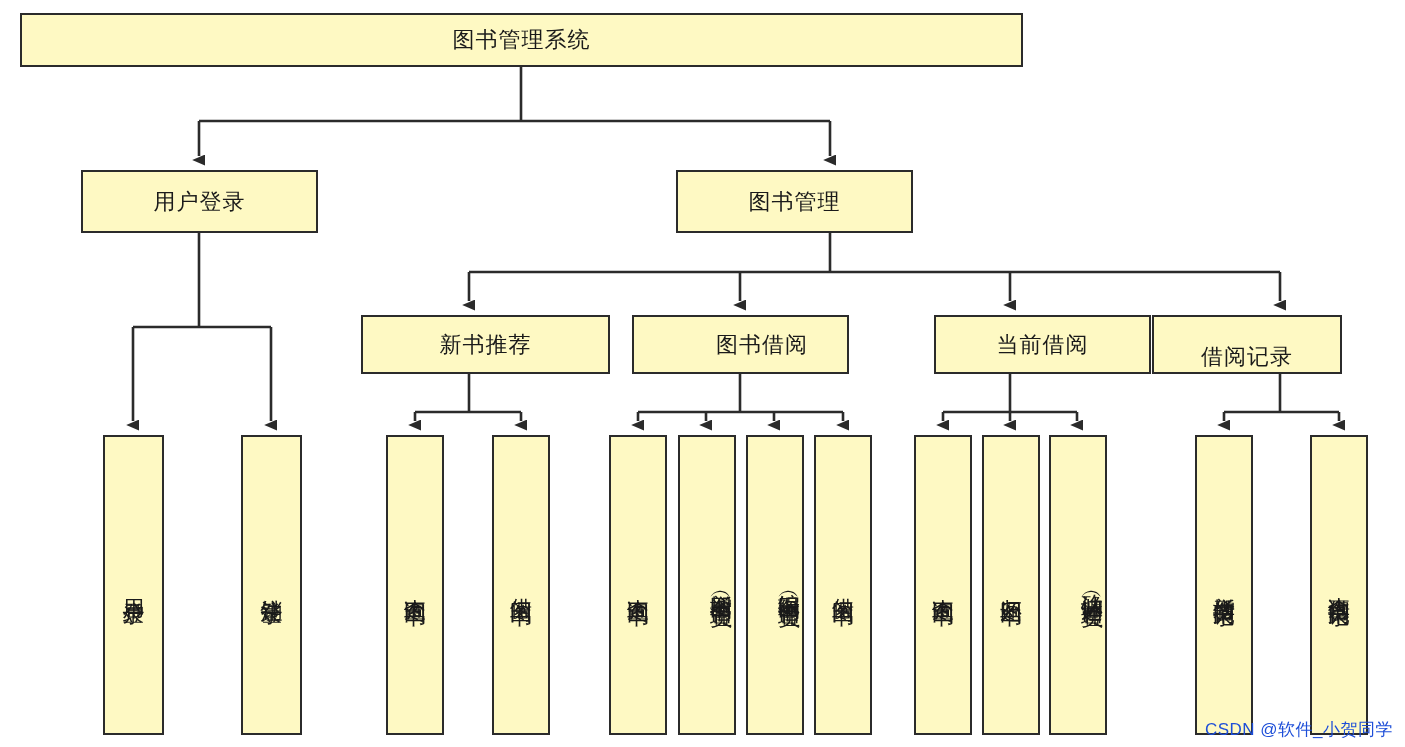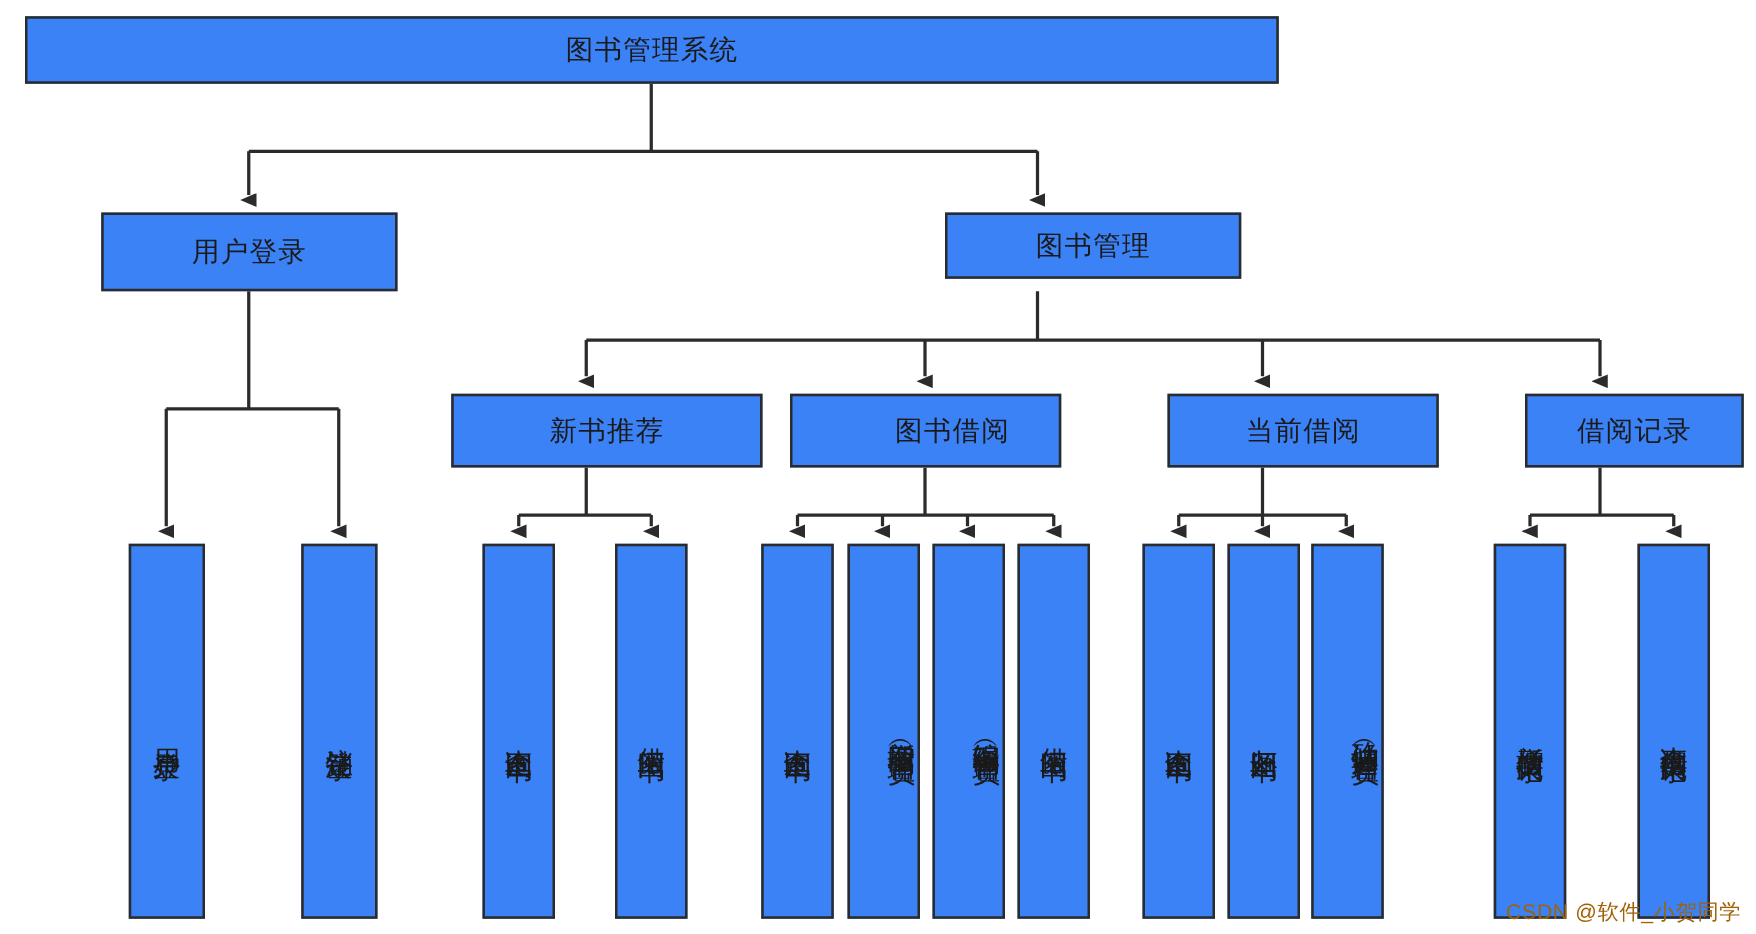--- a/index.html
+++ b/index.html
@@ -1,29 +1,29 @@
 <!DOCTYPE html>
 <html><head>
 <meta charset="utf-8">
 <style>
   html,body{margin:0;padding:0;background:#ffffff;}
   body{width:1405px;height:747px;overflow:hidden;
        font-family:"Liberation Sans","DejaVu Sans",sans-serif;}
   #canvas{position:relative;width:1405px;height:747px;background:#fff;}
   svg.lines{position:absolute;left:0;top:0;width:1405px;height:747px;}
-  .node{position:absolute;box-sizing:border-box;background:#3b82f6;
+  .node{position:absolute;box-sizing:border-box;background:#fef9c3;
         border:2.5px solid #2b2b2b;display:flex;align-items:center;
         justify-content:center;color:#1a1a1a;}
   .node.h{font-size:22px;letter-spacing:1px;}
   .node.v{writing-mode:vertical-rl;text-orientation:upright;
           font-size:22px;line-height:1.18;letter-spacing:2px;
           padding:6px 0;text-align:center;}
   .node.v.tall{align-items:flex-start;}
   .watermark{position:absolute;right:12px;bottom:6px;font-size:17px;
-             color:#a16207;white-space:nowrap;letter-spacing:.5px;}
+             color:#1d4ed8;white-space:nowrap;letter-spacing:.5px;}
 </style>
 </head>
 <body>
 
 <div id="canvas">
 
   <svg class="lines" viewBox="0 0 1405 747" xmlns="http://www.w3.org/2000/svg">
     <defs>
       <marker id="arw" markerWidth="11" markerHeight="13" refX="1.5" refY="6.2" orient="auto" markerUnits="userSpaceOnUse">
         <path d="M0,0 L11,0 L5.5,13 Z" fill="#2b2b2b"></path>
@@ -73,34 +73,34 @@
     </g>
   </svg>
 
   <div class="node h" style="left:20px;top:13px;width:1003px;height:54px;">
     <span>图书管理系统</span>
   </div>
 
   <div class="node h" style="left:81px;top:170px;width:237px;height:63px;">
     <span>用户登录</span>
   </div>
-  <div class="node h" style="left:756px;top:170px;width:237px;height:53px;">
+  <div class="node h" style="left:676px;top:170px;width:237px;height:63px;">
     <span>图书管理</span>
   </div>
 
   <div class="node h" style="left:361px;top:315px;width:249px;height:59px;">
     <span>新书推荐</span>
   </div>
   <div class="node h" style="left:632px;top:315px;width:217px;height:59px;padding-left:43px;">
     <span>图书借阅</span>
   </div>
   <div class="node h" style="left:934px;top:315px;width:217px;height:59px;">
     <span>当前借阅</span>
   </div>
-  <div class="node h" style="left:1220px;top:315px;width:175px;height:59px;">
+  <div class="node h" style="left:1152px;top:315px;width:190px;height:59px;align-items:flex-end;">
     <span>借阅记录</span>
   </div>
 
   <div class="node v" style="left:103px;top:435px;width:61px;height:300px;">
     <span>用户登录</span>
   </div>
   <div class="node v" style="left:241px;top:435px;width:61px;height:300px;">
     <span>注销登录</span>
   </div>
 

